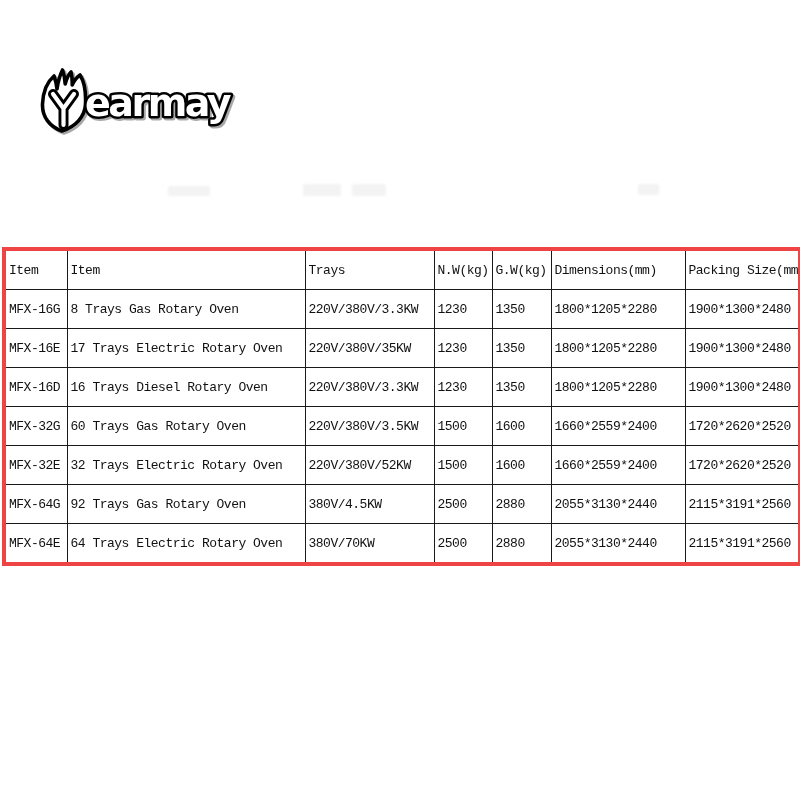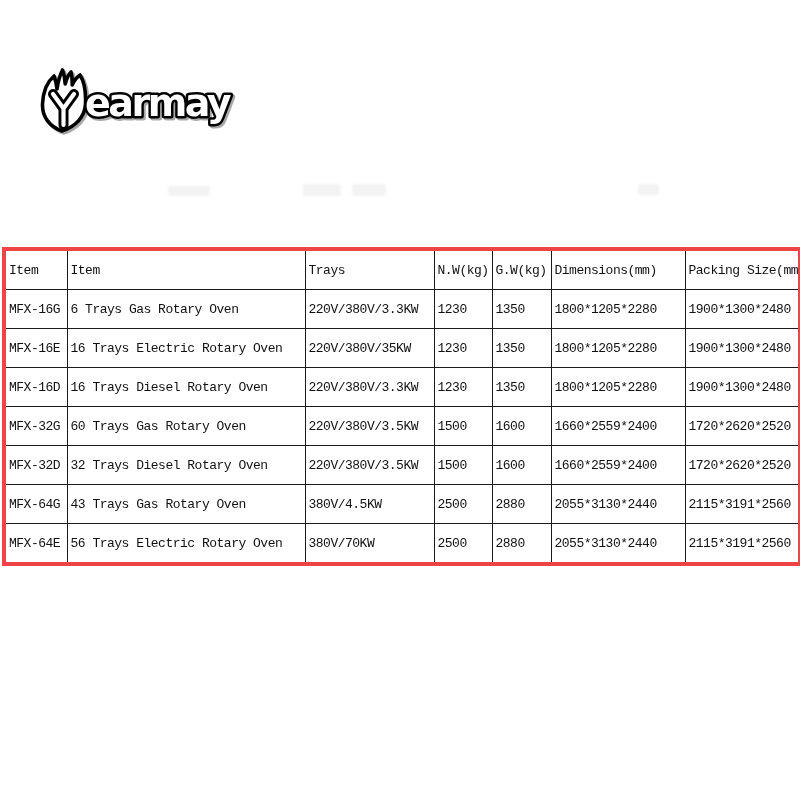--- a/index.html
+++ b/index.html
@@ -126,30 +126,30 @@
       <th>Trays</th>
       <th>N.W(kg)</th>
       <th>G.W(kg)</th>
       <th>Dimensions(mm)</th>
       <th>Packing Size(mm)</th>
     </tr>
   </thead>
   <tbody>
       <tr>
         <td>MFX-16G</td>
-        <td>6 Trays Gas Rotary Oven</td>
+        <td>8 Trays Gas Rotary Oven</td>
         <td>220V/380V/3.3KW</td>
         <td>1230</td>
         <td>1350</td>
         <td>1800*1205*2280</td>
         <td>1900*1300*2480</td>
       </tr>
       <tr>
         <td>MFX-16E</td>
-        <td>16 Trays Electric Rotary Oven</td>
+        <td>17 Trays Electric Rotary Oven</td>
         <td>220V/380V/35KW</td>
         <td>1230</td>
         <td>1350</td>
         <td>1800*1205*2280</td>
         <td>1900*1300*2480</td>
       </tr>
       <tr>
         <td>MFX-16D</td>
         <td>16 Trays Diesel Rotary Oven</td>
         <td>220V/380V/3.3KW</td>
@@ -161,40 +161,40 @@
       <tr>
         <td>MFX-32G</td>
         <td>60 Trays Gas Rotary Oven</td>
         <td>220V/380V/3.5KW</td>
         <td>1500</td>
         <td>1600</td>
         <td>1660*2559*2400</td>
         <td>1720*2620*2520</td>
       </tr>
       <tr>
-        <td>MFX-32D</td>
-        <td>32 Trays Diesel Rotary Oven</td>
-        <td>220V/380V/3.5KW</td>
+        <td>MFX-32E</td>
+        <td>32 Trays Electric Rotary Oven</td>
+        <td>220V/380V/52KW</td>
         <td>1500</td>
         <td>1600</td>
         <td>1660*2559*2400</td>
         <td>1720*2620*2520</td>
       </tr>
       <tr>
         <td>MFX-64G</td>
-        <td>43 Trays Gas Rotary Oven</td>
+        <td>92 Trays Gas Rotary Oven</td>
         <td>380V/4.5KW</td>
         <td>2500</td>
         <td>2880</td>
         <td>2055*3130*2440</td>
         <td>2115*3191*2560</td>
       </tr>
       <tr>
         <td>MFX-64E</td>
-        <td>56 Trays Electric Rotary Oven</td>
+        <td>64 Trays Electric Rotary Oven</td>
         <td>380V/70KW</td>
         <td>2500</td>
         <td>2880</td>
         <td>2055*3130*2440</td>
         <td>2115*3191*2560</td>
       </tr>
     </tbody>
 </table>
 
 </body></html>

